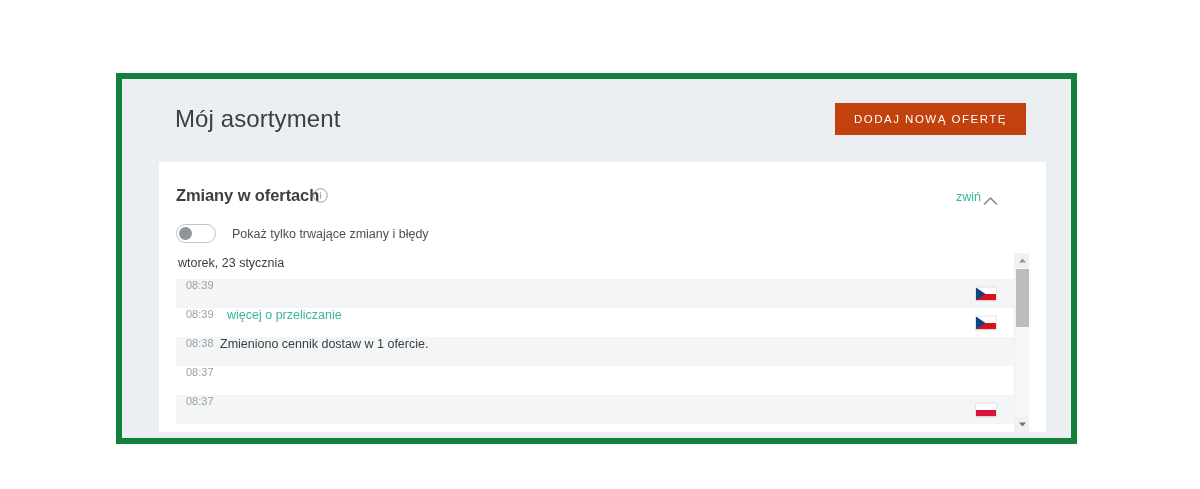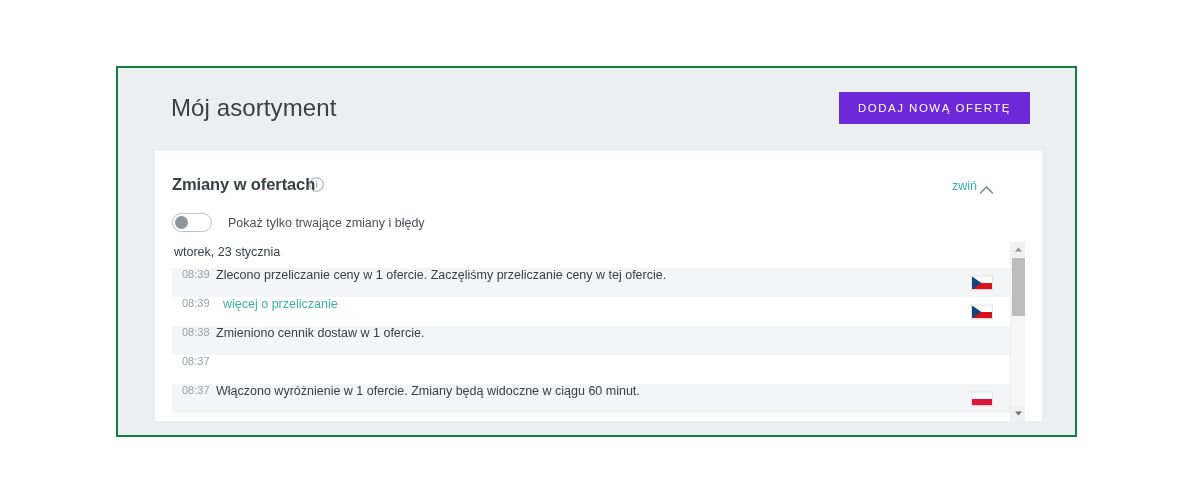--- a/index.html
+++ b/index.html
@@ -12,25 +12,25 @@
     background: #ffffff;
     font-family: "Liberation Sans", sans-serif;
     -webkit-font-smoothing: antialiased;
     overflow: hidden;
   }
 
   
   .outer-frame {
     position: absolute;
     left: 116px;
-    top: 66px;
+    top: 73px;
     width: 961px;
     height: 371px;
     background: #eceff1;
-    border: 2px solid #15803d;
+    border: 6px solid #15803d;
     box-sizing: border-box;
   }
 
   
   .page-header {
     position: absolute;
     left: 0;
     top: 0;
     width: 100%;
     height: 82px;
@@ -42,21 +42,21 @@
     font-size: 24px;
     color: #3a4044;
     font-weight: 400;
     letter-spacing: 0.1px;
     white-space: nowrap;
   }
   .add-offer-button {
     position: absolute;
     right: 45px;
     top: 24px;
-    background: #6d28d9;
+    background: #c2410c;
     color: #ffffff;
     border: none;
     height: 32px;
     padding: 0 19px;
     font-family: "Liberation Sans", sans-serif;
     font-size: 11.5px;
     letter-spacing: 1.5px;
     cursor: pointer;
     line-height: 32px;
     white-space: nowrap;
@@ -281,21 +281,20 @@
       </div>
       <div class="toggle-label">Pokaż tylko trwające zmiany i błędy</div>
     </div>
 
     <div class="list-region">
       <div class="list-scroll">
         <div class="date-header">wtorek, 23 stycznia</div>
 
         <div class="event-row striped">
           <span class="event-time">08:39</span>
-          <span class="event-text">Zlecono przeliczanie ceny w 1 ofercie. Zaczęliśmy przeliczanie ceny w tej ofercie.</span>
           <span class="flag">
             <svg width="20" height="13" viewBox="0 0 20 13">
               <rect x="0" y="0" width="20" height="6.5" fill="#ffffff"></rect>
               <rect x="0" y="6.5" width="20" height="6.5" fill="#d7141a"></rect>
               <polygon points="0,0 9.5,6.5 0,13" fill="#11457e"></polygon>
             </svg>
           </span>
         </div>
 
         <div class="event-row plain">
@@ -314,21 +313,20 @@
           <span class="event-time">08:38</span>
           <span class="event-text">Zmieniono cennik dostaw w 1 ofercie.</span>
         </div>
 
         <div class="event-row plain">
           <span class="event-time">08:37</span>
         </div>
 
         <div class="event-row striped">
           <span class="event-time">08:37</span>
-          <span class="event-text">Włączono wyróżnienie w 1 ofercie. Zmiany będą widoczne w ciągu 60 minut.</span>
           <span class="flag">
             <svg width="20" height="13" viewBox="0 0 20 13">
               <rect x="0" y="0" width="20" height="6.5" fill="#ffffff"></rect>
               <rect x="0" y="6.5" width="20" height="6.5" fill="#dc143c"></rect>
             </svg>
           </span>
         </div>
       </div>
 
       <div class="scrollbar">

